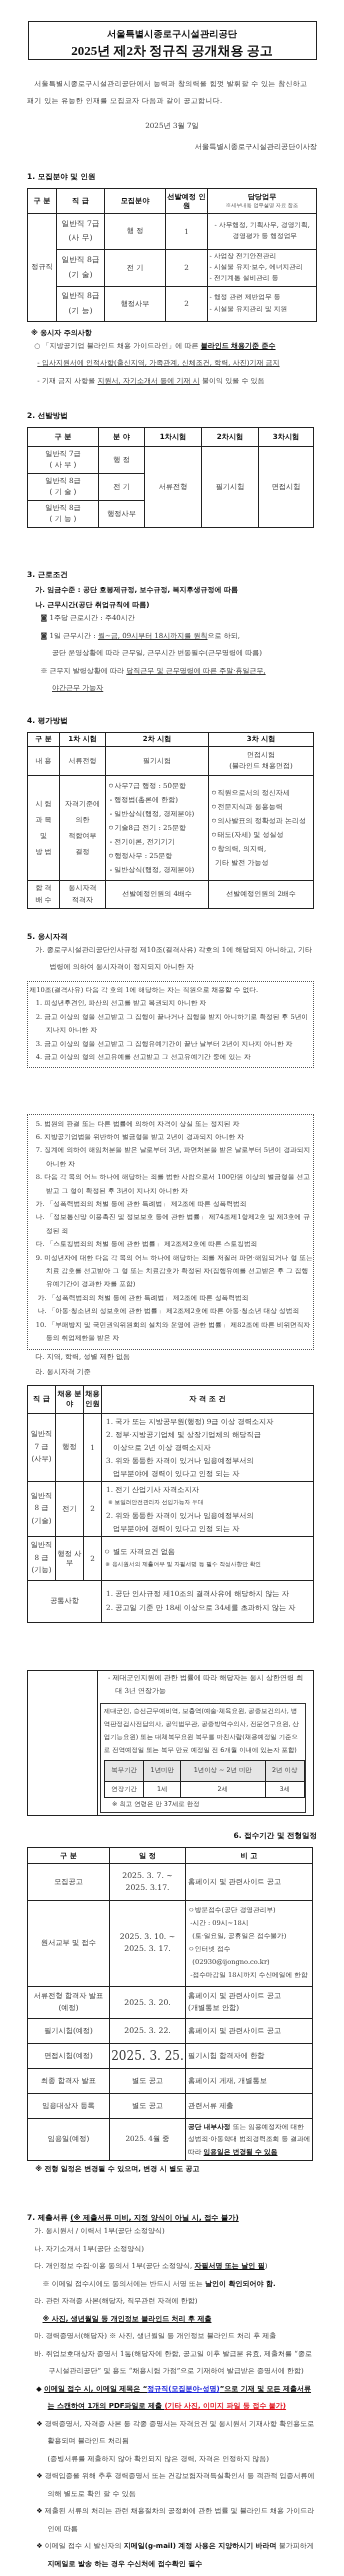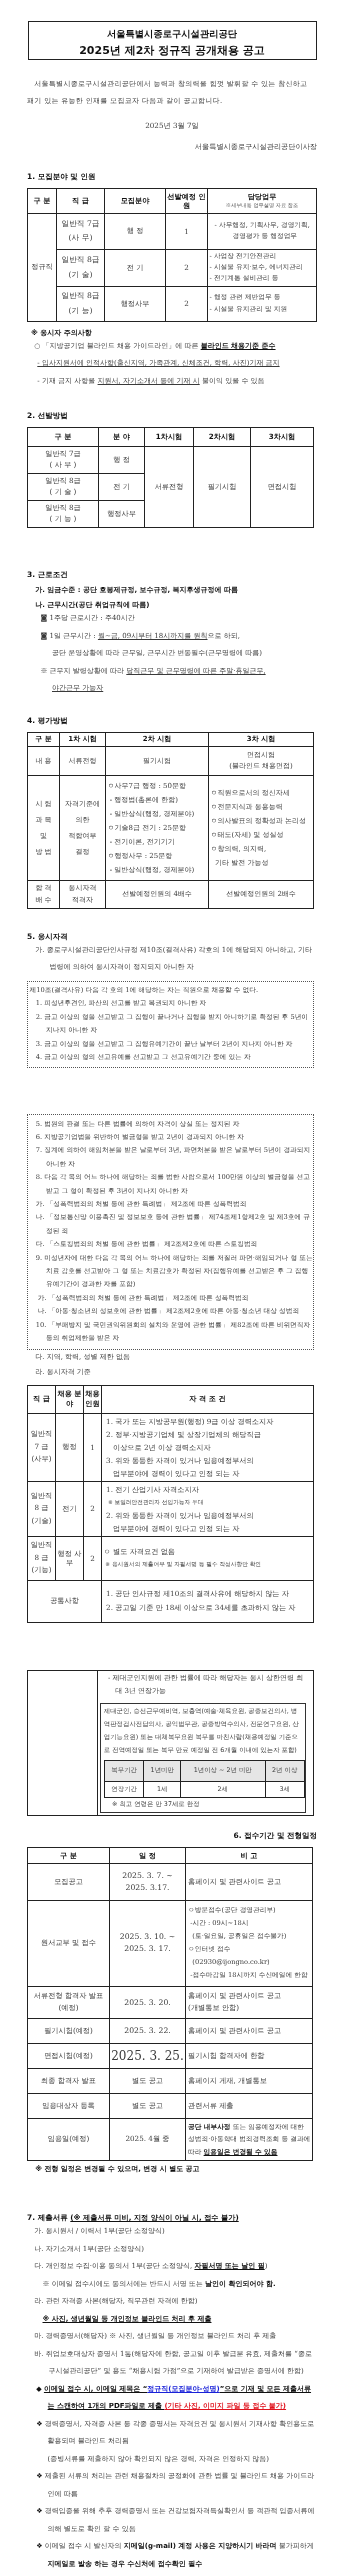--- a/index.html
+++ b/index.html
@@ -23,21 +23,21 @@
   .line { line-height: 17.5px; font-size: 7px; }
   .dotbox { border: 0.8px dotted #555; }
 </style>
 </head>
 <body>
 
 <div class="page">
 
   <div class="title-box">
     <div>서울특별시종로구시설관리공단</div>
-    <div style="font-size:11px;">2025년 제2차 정규직 공개채용 공고</div>
+    <div style="font-size:13px;font-family:Liberation Serif, serif;">2025년 제2차 정규직 공개채용 공고</div>
   </div>
   <div class="intro">서울특별시종로구시설관리공단에서 능력과 창의력을 힘껏 발휘할 수 있는 참신하고 패기 있는 유능한 인재를 모집코자 다음과 같이 공고합니다.</div>
   <div class="date">2025년  3월  7일</div>
   <div class="signer">서울특별시종로구시설관리공단이사장</div>
 
   <h2 style="margin-top:19.6px;">1. 모집분야 및 인원</h2>
   <table style="width:290px;margin-top:6.2px;font-size:7.2px;">
     <tbody>
         <tr style="height:25px;">
       <th style="width:29px;">구 분</th>
@@ -93,21 +93,21 @@
   <div class="line" style="margin-left:7.2px;font-size:7px;"><span>○ 「지방공기업 블라인드 채용 가이드라인」에 따른 </span><span class="b u">블라인드 채용기준 준수</span></div>
   <div class="line" style="margin-left:10.3px;"><span class="u">- 입사지원서에 인적사항(출신지역, 가족관계, 신체조건, 학력, 사진)기재 금지</span></div>
   <div class="line" style="margin-left:10.3px;"><span>- 기재 금지 사항을 </span><span class="u">지원서, 자기소개서 등에 기재 시</span><span> 불이익 있을 수 있음</span></div>
 
   <h2 style="margin-top:20.6px;">2. 선발방법</h2>
   <table style="width:287px;margin-top:6.2px;font-size:7.2px;">
     <tbody>
         <tr style="height:18.5px;">
       <th style="width:71px;">구 분</th>
       <th style="width:46px;">분 야</th>
-      <th style="width:49px;">1차시험</th>
+      <th style="width:57px;">1차시험</th>
       <th style="width:57px;">2차시험</th>
       <th>3차시험</th>
     </tr>
     <tr style="height:27px;">
       <td style="line-height:10.3px;">
             <div>일반직 7급</div>
             <div>( 사 무 )</div>
           </td>
       <td>행    정</td>
       <td rowspan="3">서류전형</td>
@@ -352,18 +352,18 @@
   <div class="line" style="margin-left:7.2px;">나. 자기소개서 1부(공단 소정양식)</div>
   <div class="line" style="margin-left:7.2px;"><span>다. 개인정보 수집·이용 동의서 1부(공단 소정양식, </span><span class="b u">자필서명 또는 날인 필</span><span>)</span></div>
   <div class="line" style="margin-left:15.5px;"><span>※ 이메일 접수시에도 동의서에는 반드시 서명 또는 </span><span class="b">날인이 확인되어야 함.</span></div>
   <div class="line" style="margin-left:7.2px;">라. 관련 자격증 사본(해당자, 직무관련 자격에 한함)</div>
   <div class="line b u" style="margin-left:15.5px;">※ 사진, 생년월일 등 개인정보 블라인드 처리 후 제출</div>
   <div class="line" style="margin-left:7.2px;">마. 경력증명서(해당자)  ※ 사진, 생년월일 등 개인정보 블라인드 처리 후 제출</div>
   <div class="line" style="margin-left:7.2px;padding-left:14.4px;text-indent:-14.4px;">바. 취업보호대상자 증명서 1통(해당자에 한함, 공고일 이후 발급분 유효, 제출처를 “종로구시설관리공단” 및 용도 “채용시험 가점”으로 기재하여 발급받은 증명서에 한함)</div>
   <div class="line" style="margin-left:9.3px;padding-left:11.3px;text-indent:-11.3px;"><span style="color:#111;">◆ </span><span class="b u">이메일 접수 시, 이메일 제목은 “</span><span class="b u blue">정규직(모집분야-성명)</span><span class="b u">”으로 기재 및 모든 제출서류는 스캔하여 1개의 PDF파일로 제출 </span><span class="b u red">(기타 사진, 이미지 파일 등 접수 불가)</span></div>
   <div class="line" style="margin-left:9.3px;padding-left:11.3px;text-indent:-11.3px;white-space:pre-line;"><span style="color:#111;">❖ </span><span>경력증명서, 자격증 사본 등 각종 증명서는 자격요건 및 응시원서 기재사항 확인용도로 활용되며 블라인드 처리됨
 (증빙서류를 제출하지 않아 확인되지 않은 경력, 자격은 인정하지 않음)</span></div>
+  <div class="line" style="margin-left:9.3px;padding-left:11.3px;text-indent:-11.3px;"><span style="color:#111;">❖ </span><span>경력입증을 위해 추후 경력증명서 또는 건강보험자격득실확인서 등 객관적 입증서류에 의해 별도로 확인 할 수 있음</span></div>
   <div class="line" style="margin-left:9.3px;padding-left:11.3px;text-indent:-11.3px;"><span style="color:#111;">❖ </span><span>제출된 서류의 처리는 관련 채용절차의 공정화에 관한 법률 및 블라인드 채용 가이드라인에 따름</span></div>
-  <div class="line" style="margin-left:9.3px;padding-left:11.3px;text-indent:-11.3px;"><span style="color:#111;">❖ </span><span>경력입증을 위해 추후 경력증명서 또는 건강보험자격득실확인서 등 객관적 입증서류에 의해 별도로 확인 할 수 있음</span></div>
   <div class="line" style="margin-left:9.3px;padding-left:11.3px;text-indent:-11.3px;"><span style="color:#111;">❖ </span><span>이메일 접수 시 발신자의 </span><span class="b">지메일(g-mail) 계정 사용은 지양하시기 바라며</span> <span>불가피하게 </span><span class="b">지메일로 발송 하는 경우 수신처에 접수확인 필수</span></div>
 
 </div>
 
 
 </body></html>

